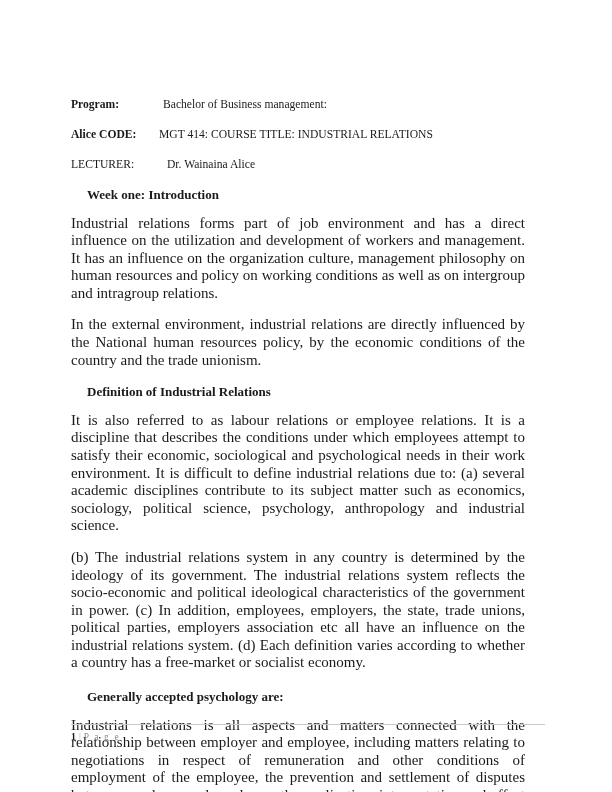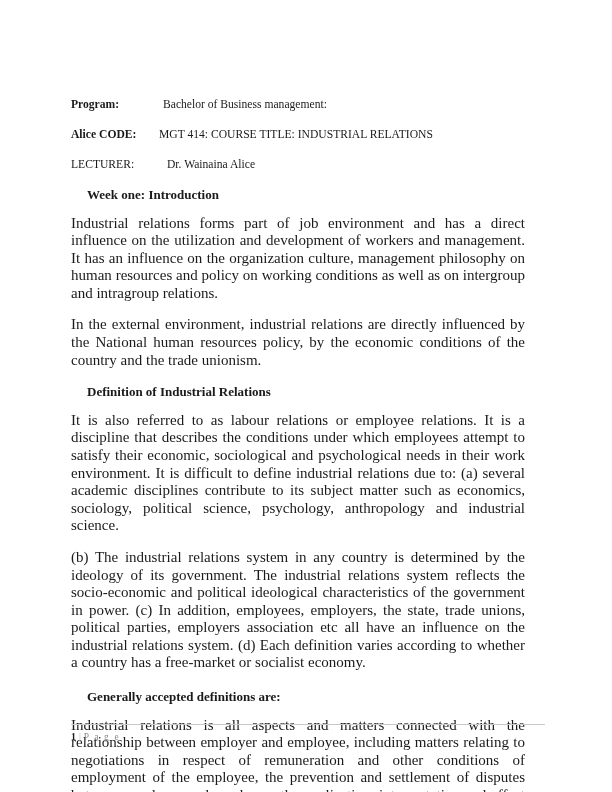--- a/index.html
+++ b/index.html
@@ -153,21 +153,21 @@
     <p class="para">Industrial relations forms part of job environment and has a direct influence on the utilization and development of workers and management. It has an influence on the organization culture, management philosophy on human resources and policy on working conditions as well as on intergroup and intragroup relations.</p>
 
     <p class="para">In the external environment, industrial relations are directly influenced by the National human resources policy, by the economic conditions of the country and the trade unionism.</p>
 
     <h2 class="heading">Definition of Industrial Relations</h2>
 
     <p class="para">It is also referred to as labour relations or employee relations.  It is a discipline that describes the conditions under which employees attempt to satisfy their economic, sociological and psychological needs in their work environment. It is difficult to define industrial relations due to: (a) several academic disciplines contribute to its subject matter such as economics, sociology, political science, psychology, anthropology and industrial science.</p>
 
     <p class="para">(b) The industrial relations system in any country is determined by the ideology of its government. The industrial relations system reflects the socio-economic and political ideological characteristics of the government in power. (c)  In addition, employees, employers, the state, trade unions, political parties, employers association etc all have an influence on the industrial relations system. (d) Each definition varies according to whether a country has a free-market or socialist economy.</p>
 
-    <h2 class="heading spaced">Generally accepted definitions are:</h2>
+    <h2 class="heading spaced">Generally accepted psychology are:</h2>
 
 
     <p class="para tight">Industrial relations is all aspects and matters connected with the relationship between employer and employee, including matters relating to negotiations in respect of remuneration and other conditions of employment of the employee, the prevention and settlement of disputes between employer and employee, the application, interpretation and effect of laws administered by the department of manpower development and the management of the affairs of trade unions and employer’s organization.</p>
 
   </div>
 
   <div class="footer">
     <div class="footer-rule"></div>
     <div class="footer-text">
       <span class="footer-num">1</span>

